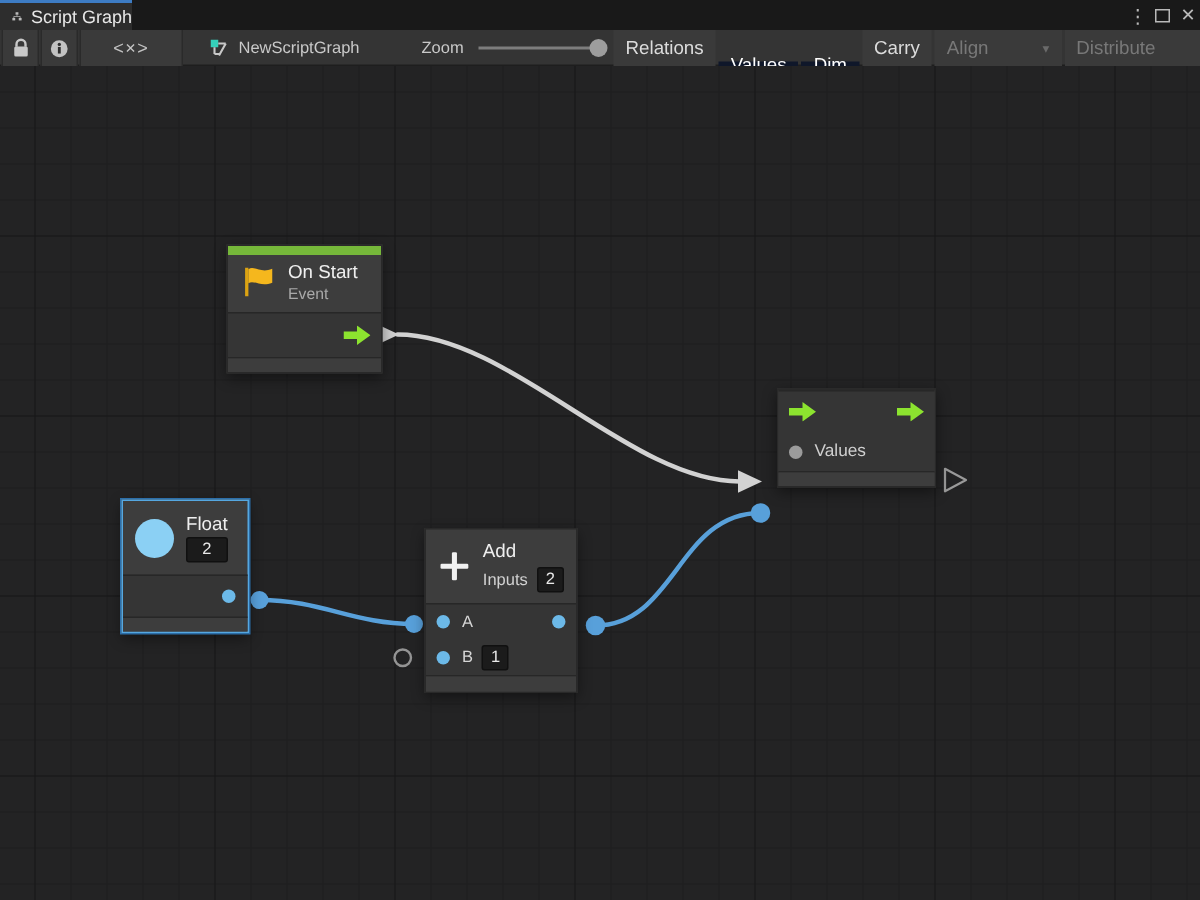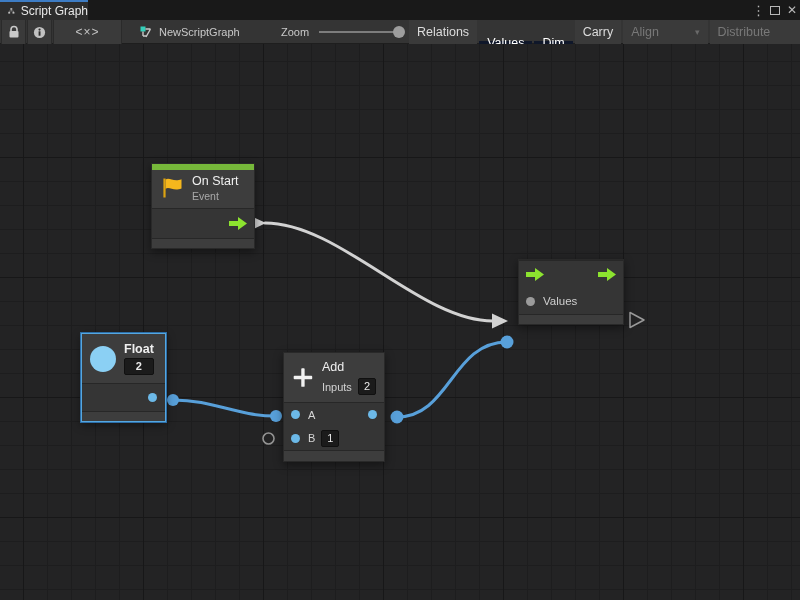--- a/index.html
+++ b/index.html
@@ -195,21 +195,21 @@
   <div class="nports">
     <div class="prow" style="height:29px; justify-content:flex-end; padding-right:7px;">
       <svg width="18" height="13" viewBox="0 0 18 13">
         <polygon points="0,4 9,4 9,0 18,6.5 9,13 9,9 0,9" fill="#8ce32f"></polygon>
       </svg>
     </div>
   </div>
   <div class="nfoot"></div>
 </div>
 
-<div class="node selected" style="left:81px; top:333px; width:85px;font-weight:bold;">
+<div class="node selected" style="left:81px; top:333px; width:85px;">
   <div class="nhead" style="padding:8px 8px;">
     <div style="width:26px;height:26px;border-radius:50%;background:#8bd0f4;flex:0 0 auto;"></div>
     <div class="ncol">
       <div class="ntitle">Float</div>
       <span class="vbox">2</span>
     </div>
   </div>
   <div class="nports">
     <div class="prow" style="height:27px; justify-content:flex-end; padding-right:8px;">
       <div class="dot dot-blue"></div>

